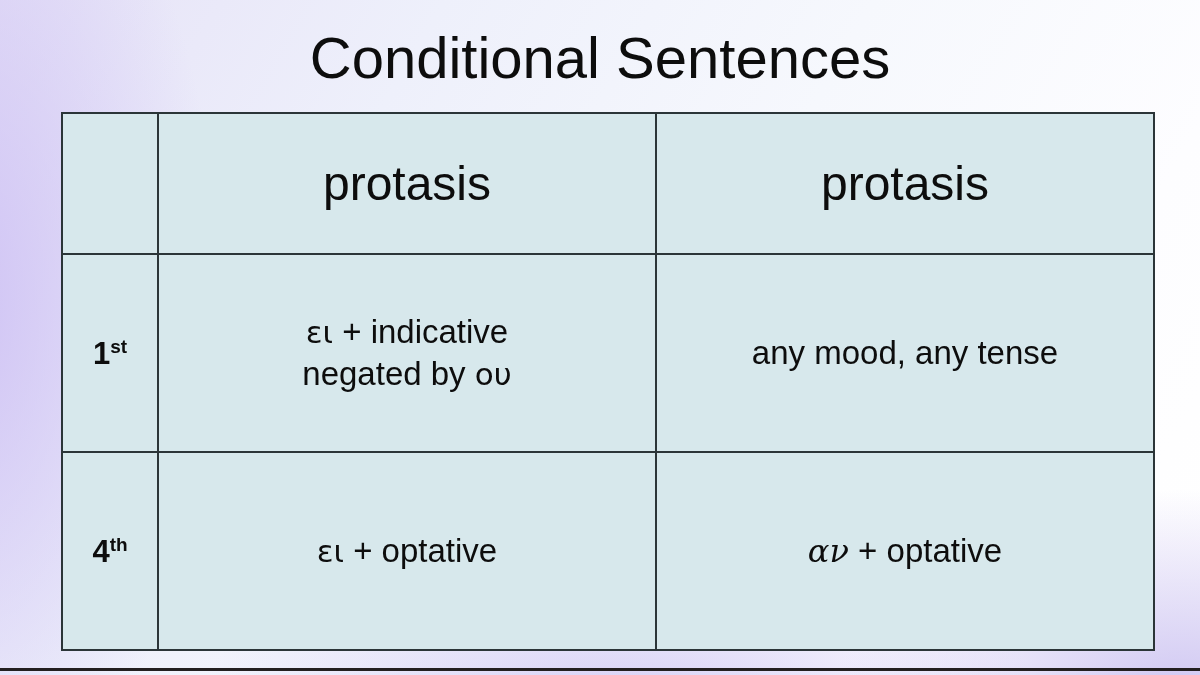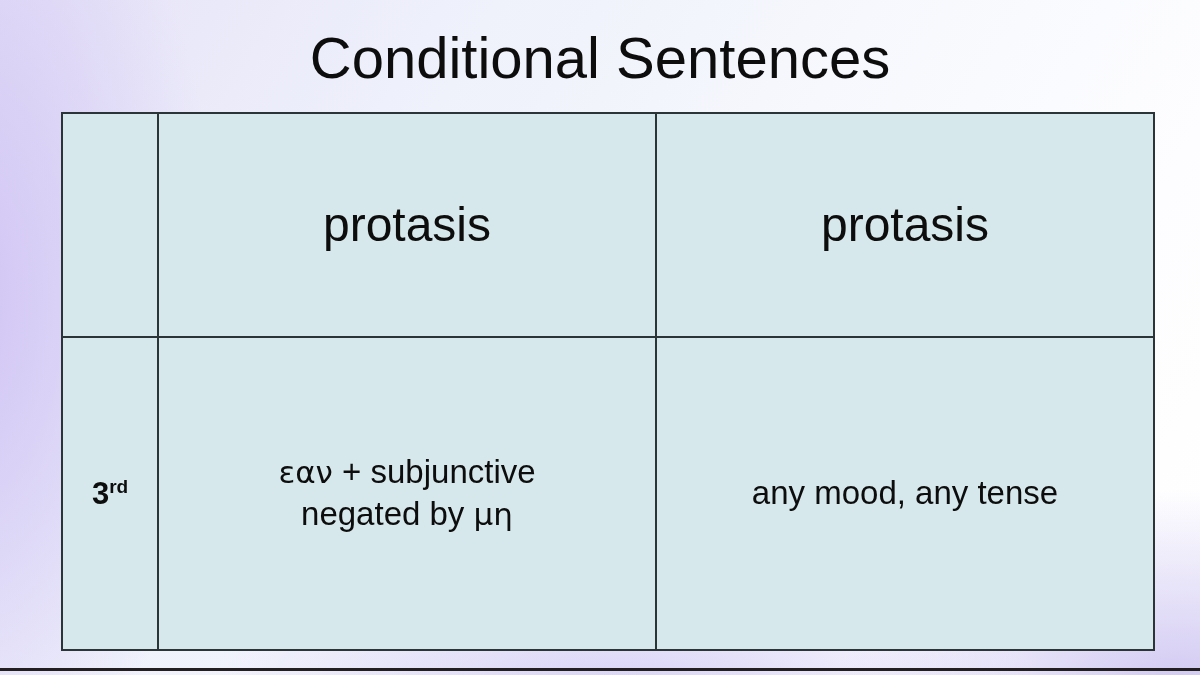--- a/index.html
+++ b/index.html
@@ -145,33 +145,44 @@
         <col class="c-apo">
       </colgroup>
       <tbody>
 
         <tr class="header-row">
           <td class="spacer-cell"></td>
           <td class="hcell">protasis</td>
           <td class="hcell">protasis</td>
         </tr>
 
-
-
         <tr class="data-row">
           <td class="ord">
-            <span class="ord-num">3</span><sup>rd</sup>
+            <span class="ord-num">1</span><sup>st</sup>
           </td>
           <td class="content">
-            <span class="line"><span class="gk">εαν</span><span> + subjunctive</span></span>
-            <span class="line"><span>negated by </span><span class="gk">μη</span></span>
+            <span class="line"><span class="gk">ει</span><span> + indicative</span></span>
+            <span class="line"><span>negated by </span><span class="gk">ου</span></span>
           </td>
           <td class="content">
             <span class="line"><span class="gk-serif"></span><span>any mood, any tense</span></span>
           </td>
         </tr>
 
+
+
+        <tr class="data-row">
+          <td class="ord">
+            <span class="ord-num">4</span><sup>th</sup>
+          </td>
+          <td class="content">
+            <span class="line"><span class="gk">ει</span><span> + optative</span></span>
+          </td>
+          <td class="content">
+            <span class="line"><span class="gk-serif">αν</span><span> + optative</span></span>
+          </td>
+        </tr>
 
       </tbody>
     </table>
   </div>
 
 </div>
 
 </body></html>

